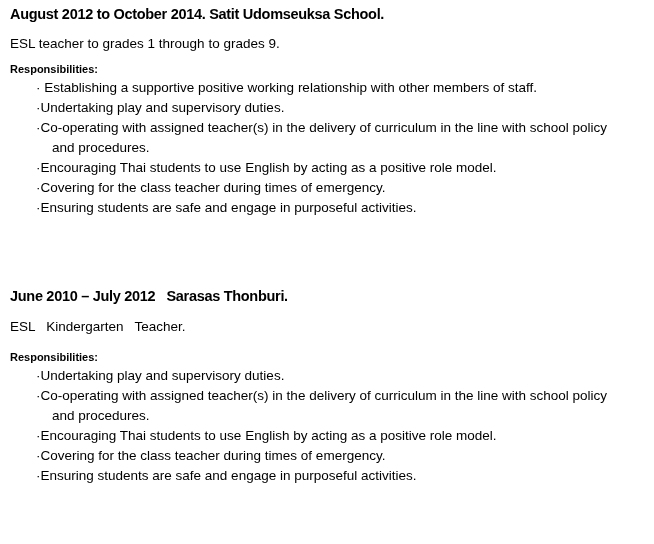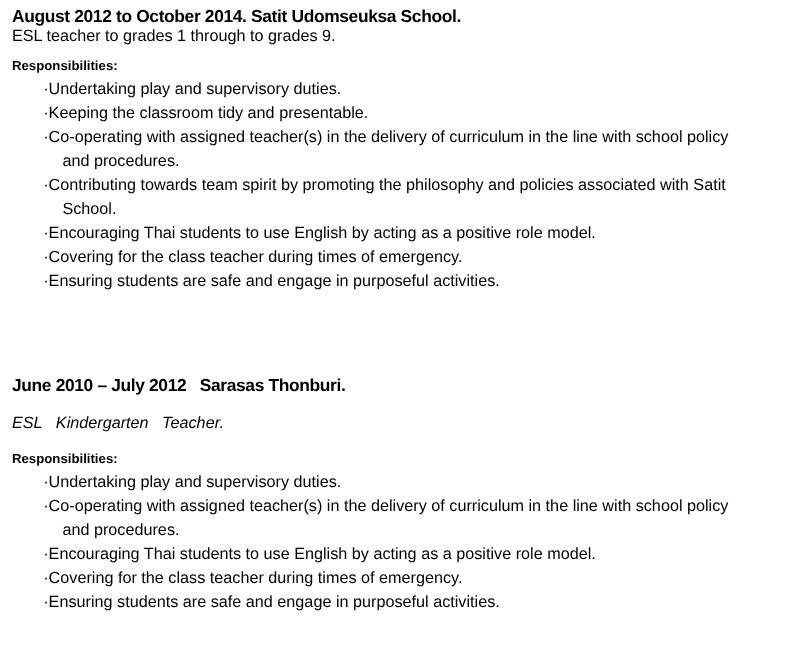--- a/index.html
+++ b/index.html
@@ -39,42 +39,41 @@
     width: 574px;
     font-size: 13.5px;
     line-height: 20px;
   }
   ul.resp-list li {
     padding-left: 16px;
     text-indent: -16px;
   }
   
   .s1-heading   { margin-top: 6px; }
-  .s1-role      { }
+  .s1-role      { margin-top: 14px; }
   .s1-resp      { margin-top: 10px; }
   .s1-list      { margin-top: 11px; }
   .s2-heading   { margin-top: 70px; }
-  .s2-role      { margin-top: 15px; font-style: italic; }
+  .s2-role      { margin-top: 15px; }
   .s2-resp      { margin-top: 15px; }
   .s2-list      { margin-top: 14px; }
 </style>
 </head>
 <body>
 
 <div class="page">
 
   <div>
     <p class="entry-heading s1-heading">August 2012 to October 2014. Satit Udomseuksa School.</p>
     <p class="entry-role s1-role">ESL teacher to grades 1 through to grades 9.</p>
     <p class="resp-heading s1-resp">Responsibilities:</p>
     <ul class="resp-list s1-list">
+      <li>· Establishing a supportive positive working relationship with other members of staff.</li>
       <li>·Undertaking play and supervisory duties.</li>
-      <li>·Keeping the classroom tidy and presentable.</li>
       <li>·Co-operating with assigned teacher(s) in the delivery of curriculum in the line with school policy and procedures.</li>
-      <li>·Contributing towards team spirit by promoting the philosophy and policies associated with Satit School.</li>
       <li>·Encouraging Thai students to use English by acting as a positive role model.</li>
       <li>·Covering for the class teacher during times of emergency.</li>
       <li>·Ensuring students are safe and engage in purposeful activities.</li>
     </ul>
   </div>
 
   <div>
     <p class="entry-heading s2-heading">June 2010 – July 2012   Sarasas Thonburi.</p>
     <p class="entry-role s2-role">ESL   Kindergarten   Teacher.</p>
     <p class="resp-heading s2-resp">Responsibilities:</p>

